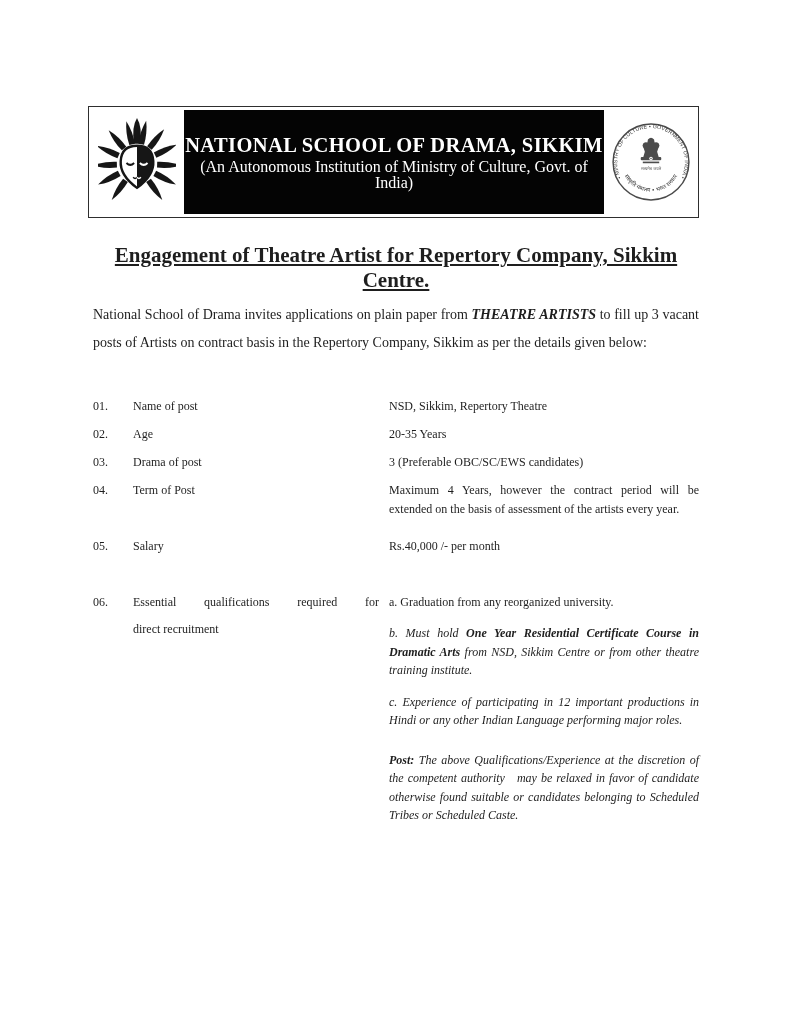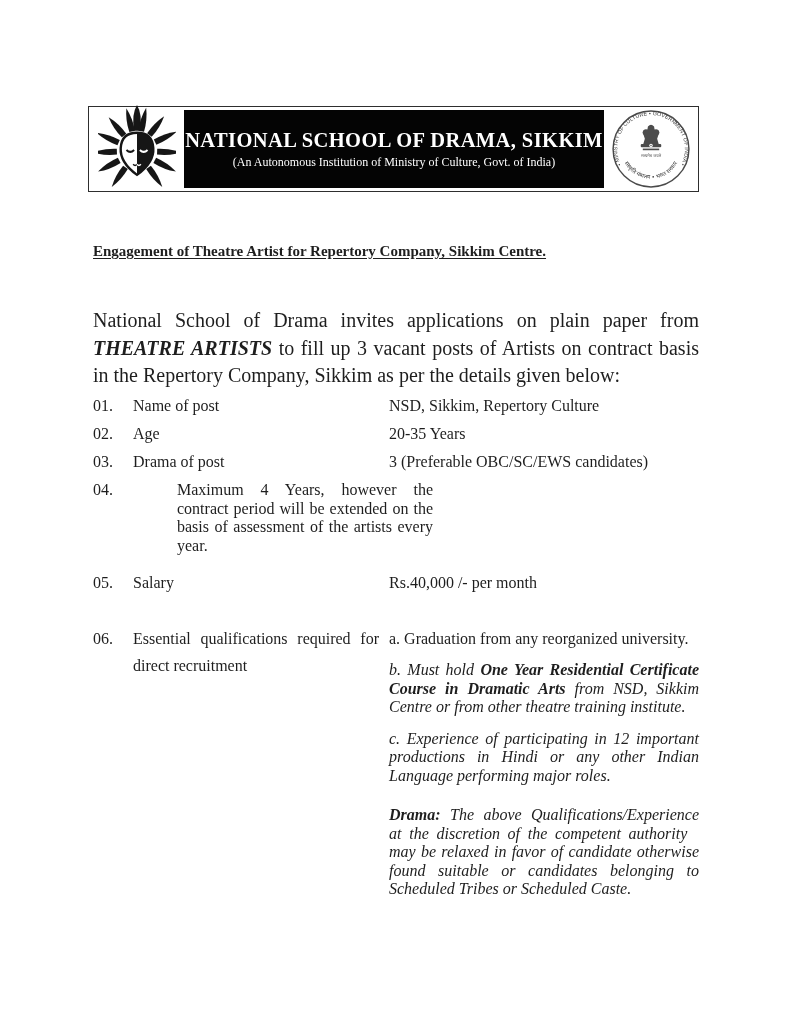--- a/index.html
+++ b/index.html
@@ -3,47 +3,47 @@
 <meta charset="utf-8">
 <style>
   html,body { margin:0; padding:0; background:#ffffff; }
   #page {
     position:relative; width:791px; height:1024px; margin:0 auto;
     background:#ffffff; color:#1e1e1e; overflow:hidden;
     font-family:"Liberation Serif","DejaVu Serif",serif;
   }
   
   #header {
-    position:absolute; left:88px; top:106px; width:611px; height:86px;
+    position:absolute; left:88px; top:106px; width:611px; height:112px;
     border:1px solid #2e2e2e; background:#ffffff; display:flex; box-sizing:border-box;
   }
   .logo-cell { width:95px; display:flex; align-items:center; justify-content:center; }
   .banner-wrap { flex:1; padding:3px 0; box-sizing:border-box; background:#ffffff; }
   .banner {
     height:100%; background:#040404; color:#ffffff; text-align:center;
     display:flex; flex-direction:column; align-items:center; justify-content:center;
   }
   .org-name { font-weight:bold; font-size:20.5px; letter-spacing:0.4px; line-height:24px; }
-  .org-sub  { font-size:12px; line-height:16px; margin-top:2px; }
+  .org-sub  { font-size:16px; line-height:16px; margin-top:2px; }
   .seal-cell { width:94px; display:flex; align-items:center; justify-content:center; }
   
   #title {
-    position:absolute; top:243px; left:93px; width:606px; text-align:left;
-    font-size:15px; font-weight:bold;
+    position:absolute; top:243px; left:93px; width:606px; text-align:center;
+    font-size:21px; font-weight:bold;
   }
   #title span { text-decoration:underline; text-underline-offset:2px; }
   
   #intro {
     position:absolute; top:287px; left:93px; width:606px;
-    font-size:20px; line-height:27.5px; text-align:justify;
+    font-size:14px; line-height:27.5px; text-align:justify;
   }
   
-  #details { position:absolute; top:397px; left:93px; width:606px; font-size:16px; }
+  #details { position:absolute; top:397px; left:93px; width:606px; font-size:12px; }
   .drow { display:grid; grid-template-columns:40px 256px 310px; margin-bottom:9.5px; }
-  .drow:nth-child(4) { margin-bottom:19px;gap:44px; }
+  .drow:nth-child(4) { margin-bottom:19px; }
   .drow:nth-child(5) { margin-bottom:37px; }
   .drow:nth-child(6) { margin-bottom:0; }
   .dnum   { line-height:18.5px; }
   .dlabel { line-height:18.5px; padding-right:10px; box-sizing:border-box; }
   .dlabel .lline + .lline { margin-top:8.5px;font-family:Liberation Serif, serif; }
   .dlabel .lline.jl { text-align:justify; text-align-last:justify; }
   .dvalue { line-height:18.5px; }
   .dvalue .vp { text-align:justify; }
   .vp + .vp { margin-top:13px;font-style:italic; }
   .vp.note-para { margin-top:21px; }
@@ -125,21 +125,21 @@
 
   <p id="intro"><span>National School of Drama invites applications on plain paper from </span><span class="sb si">THEATRE ARTISTS</span><span> to fill up 3 vacant posts of Artists on contract basis in the Repertory Company, Sikkim as per the details given below:</span></p>
 
   <div id="details">
       <div class="drow">
         <div class="dnum">01.</div>
         <div class="dlabel">
           <div class="lline">Name of post</div>
         </div>
         <div class="dvalue">
-          <div class="vp"><span>NSD, Sikkim, Repertory Culture</span></div>
+          <div class="vp"><span>NSD, Sikkim, Repertory Theatre</span></div>
         </div>
       </div>
       <div class="drow">
         <div class="dnum">02.</div>
         <div class="dlabel">
           <div class="lline">Age</div>
         </div>
         <div class="dvalue">
           <div class="vp"><span>20-35 Years</span></div>
         </div>
@@ -148,20 +148,23 @@
         <div class="dnum">03.</div>
         <div class="dlabel">
           <div class="lline">Drama of post</div>
         </div>
         <div class="dvalue">
           <div class="vp"><span>3 (Preferable OBC/SC/EWS candidates)</span></div>
         </div>
       </div>
       <div class="drow">
         <div class="dnum">04.</div>
+        <div class="dlabel">
+          <div class="lline">Term of Post</div>
+        </div>
         <div class="dvalue">
           <div class="vp"><span>Maximum 4 Years, however the contract period will be extended on the basis of assessment of the artists every year.</span></div>
         </div>
       </div>
       <div class="drow">
         <div class="dnum">05.</div>
         <div class="dlabel">
           <div class="lline">Salary</div>
         </div>
         <div class="dvalue">
@@ -171,18 +174,18 @@
       <div class="drow">
         <div class="dnum">06.</div>
         <div class="dlabel">
           <div class="lline jl">Essential qualifications required for</div>
           <div class="lline">direct recruitment</div>
         </div>
         <div class="dvalue">
           <div class="vp"><span>a. Graduation from any reorganized university.</span></div>
           <div class="vp"><span>b. Must hold </span><span class="sb">One Year Residential Certificate Course in Dramatic Arts</span><span> from NSD, Sikkim Centre or from other theatre training institute.</span></div>
           <div class="vp"><span>c. Experience of participating in 12 important productions in Hindi or any other Indian Language performing major roles.</span></div>
-          <div class="vp note-para"><span class="sb">Drama:</span><span> The above Qualifications/Experience at the discretion of the competent authority&nbsp;&nbsp; may be relaxed in favor of candidate otherwise found suitable or candidates belonging to Scheduled Tribes or Scheduled Caste.</span></div>
+          <div class="vp note-para"><span class="sb">Post:</span><span> The above Qualifications/Experience at the discretion of the competent authority&nbsp;&nbsp; may be relaxed in favor of candidate otherwise found suitable or candidates belonging to Scheduled Tribes or Scheduled Caste.</span></div>
         </div>
       </div>
     </div>
 
 </div>
 
 </body></html>

